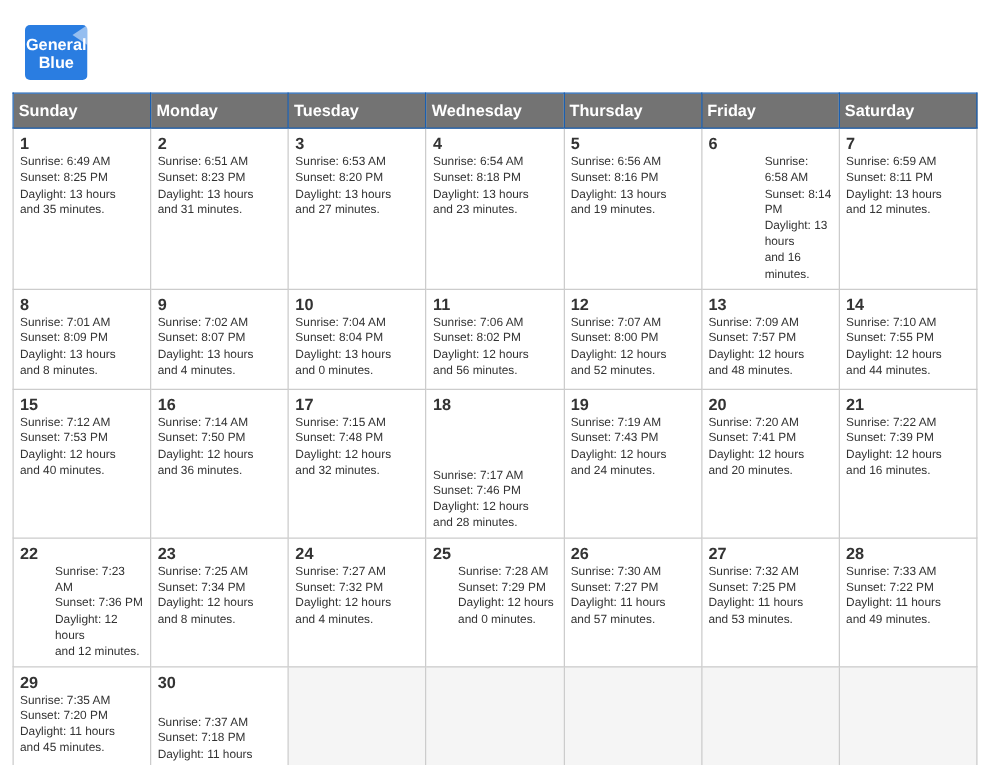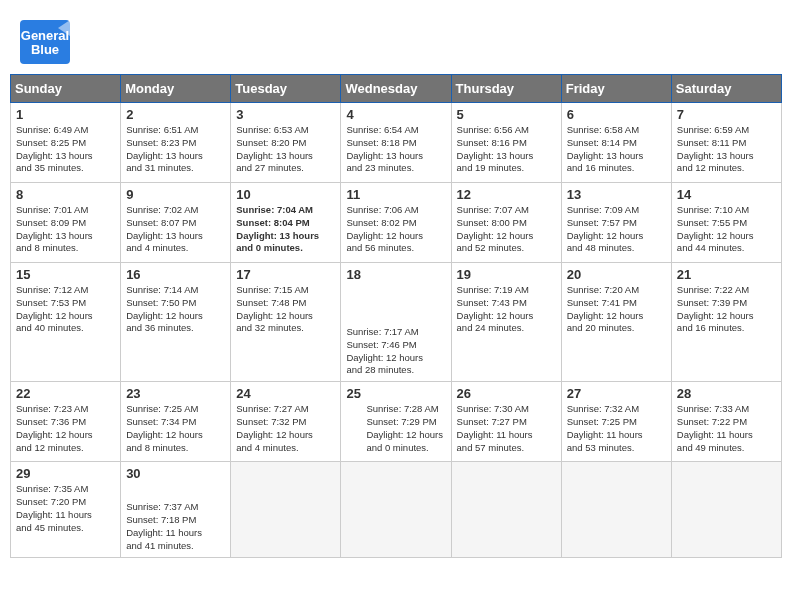--- a/index.html
+++ b/index.html
@@ -134,21 +134,21 @@
         </td>
         <td>
           <span class="day-num">5</span>
           <div class="day-info" style="white-space: pre-line;">Sunrise: 6:56 AM
 Sunset: 8:16 PM
 Daylight: 13 hours
 and 19 minutes.</div>
         </td>
         <td>
           <span class="day-num">6</span>
-          <div class="day-info" style="white-space: pre-line;">Sunrise: 6:58 AM
+          <div class="day-info" style="white-space: pre-line; margin-left: 45px;">Sunrise: 6:58 AM
 Sunset: 8:14 PM
 Daylight: 13 hours
 and 16 minutes.</div>
         </td>
         <td>
           <span class="day-num">7</span>
           <div class="day-info" style="white-space: pre-line;">Sunrise: 6:59 AM
 Sunset: 8:11 PM
 Daylight: 13 hours
 and 12 minutes.</div>
@@ -164,21 +164,21 @@
         </td>
         <td>
           <span class="day-num">9</span>
           <div class="day-info" style="white-space: pre-line;">Sunrise: 7:02 AM
 Sunset: 8:07 PM
 Daylight: 13 hours
 and 4 minutes.</div>
         </td>
         <td>
           <span class="day-num">10</span>
-          <div class="day-info" style="white-space: pre-line; font-weight: bold;">Sunrise: 7:04 AM
+          <div class="day-info" style="white-space: pre-line;">Sunrise: 7:04 AM
 Sunset: 8:04 PM
 Daylight: 13 hours
 and 0 minutes.</div>
         </td>
         <td>
           <span class="day-num">11</span>
           <div class="day-info" style="white-space: pre-line;">Sunrise: 7:06 AM
 Sunset: 8:02 PM
 Daylight: 12 hours
 and 56 minutes.</div>
@@ -252,21 +252,21 @@
           <span class="day-num">21</span>
           <div class="day-info" style="white-space: pre-line;">Sunrise: 7:22 AM
 Sunset: 7:39 PM
 Daylight: 12 hours
 and 16 minutes.</div>
         </td>
       </tr>
       <tr>
         <td>
           <span class="day-num">22</span>
-          <div class="day-info" style="white-space: pre-line;">Sunrise: 7:23 AM
+          <div class="day-info" style="white-space: pre-line; margin-left: 28px;">Sunrise: 7:23 AM
 Sunset: 7:36 PM
 Daylight: 12 hours
 and 12 minutes.</div>
         </td>
         <td>
           <span class="day-num">23</span>
           <div class="day-info" style="white-space: pre-line;">Sunrise: 7:25 AM
 Sunset: 7:34 PM
 Daylight: 12 hours
 and 8 minutes.</div>

